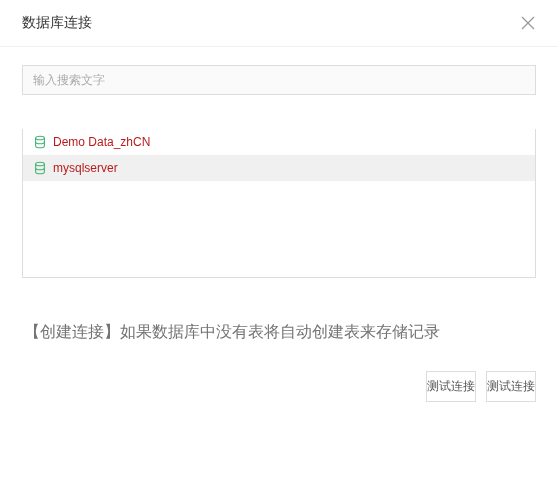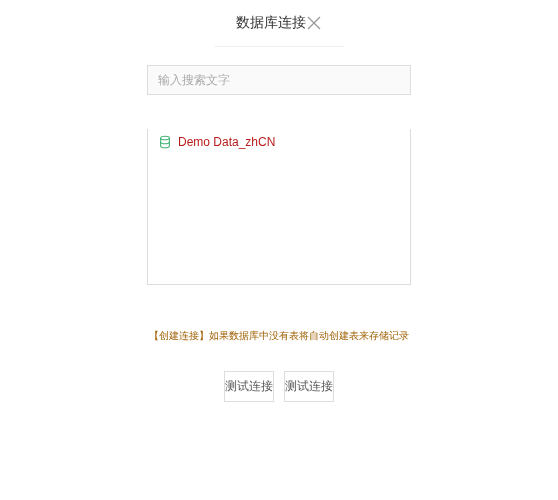--- a/index.html
+++ b/index.html
@@ -12,21 +12,20 @@
       background: #fff;
       width: 558px;
       height: 500px;
       overflow: hidden;
     }
     .dialog {
       width: 558px;
       height: 418px;
       display: flex;
       flex-direction: column;
-      align-items: center;
     }
     .dialog-header {
       display: flex;
       align-items: center;
       justify-content: space-between;
       padding: 14px 22px 14px 22px;
       border-bottom: 1px solid #f0f0f0;
     }
     .dialog-title {
       font-size: 14px;
@@ -90,22 +89,22 @@
       width: 14px;
       height: 14px;
       flex-shrink: 0;
     }
     .db-icon svg {
       width: 14px;
       height: 14px;
       display: block;
     }
     .hint-text {
-      font-size: 10px;
-      color: #a16207;
+      font-size: 16px;
+      color: #737373;
       padding: 10px 2px 6px 2px;
       font-family: Liberation Mono, monospace;
     }
     .dialog-footer {
       display: flex;
       justify-content: flex-end;
       gap: 10px;
       padding: 12px 22px 16px 22px;
     }
     .btn {
@@ -139,20 +138,30 @@
       <div class="list-item">
         <span class="db-icon">
           <svg viewBox="0 0 16 16" fill="none" stroke="#3cb371" stroke-width="1.2">
             <ellipse cx="8" cy="3.5" rx="5" ry="2"></ellipse>
             <path d="M3 3.5 V12.5 C3 13.6 5.2 14.5 8 14.5 C10.8 14.5 13 13.6 13 12.5 V3.5"></path>
             <path d="M3 8 C3 9.1 5.2 10 8 10 C10.8 10 13 9.1 13 8"></path>
           </svg>
         </span>
         <span>Demo Data_zhCN</span>
       </div>
+      <div class="list-item selected">
+        <span class="db-icon">
+          <svg viewBox="0 0 16 16" fill="none" stroke="#3cb371" stroke-width="1.2">
+            <ellipse cx="8" cy="3.5" rx="5" ry="2"></ellipse>
+            <path d="M3 3.5 V12.5 C3 13.6 5.2 14.5 8 14.5 C10.8 14.5 13 13.6 13 12.5 V3.5"></path>
+            <path d="M3 8 C3 9.1 5.2 10 8 10 C10.8 10 13 9.1 13 8"></path>
+          </svg>
+        </span>
+        <span>mysqlserver</span>
+      </div>
     </div>
 
     <div class="hint-text">【创建连接】如果数据库中没有表将自动创建表来存储记录</div>
   </div>
 
   <div class="dialog-footer">
     <button class="btn">测试连接</button>
     <button class="btn">测试连接</button>
   </div>
 </div>

